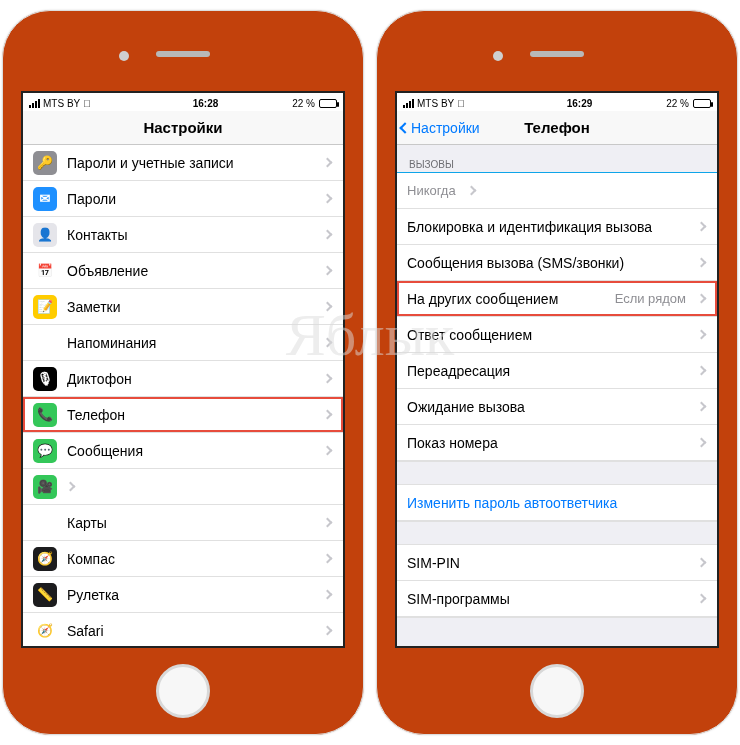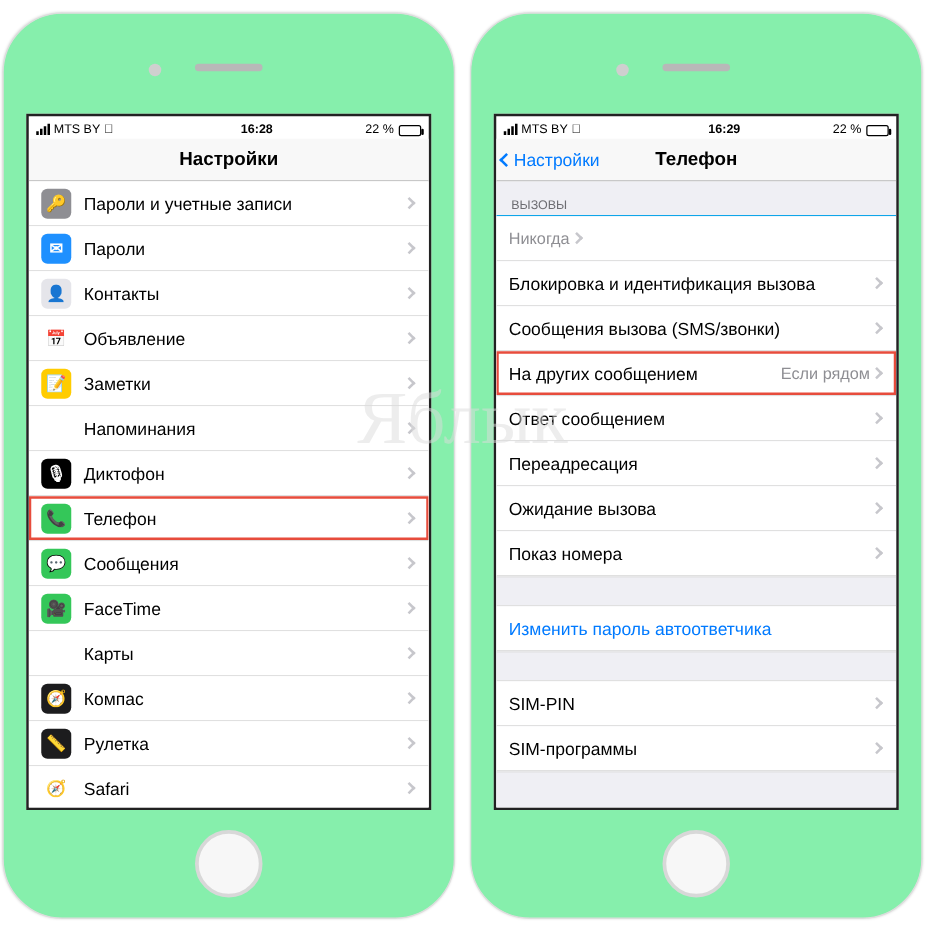--- a/index.html
+++ b/index.html
@@ -9,21 +9,21 @@
     height: 745px;
     background: #fff;
     font-family: -apple-system, "Helvetica Neue", Arial, sans-serif;
     display: flex;
     justify-content: space-between;
     padding: 10px 2px;
   }
   .phone {
     width: 362px;
     height: 725px;
-    background: #86efac;
+    background: #c2410c;
     border-radius: 48px;
     border: 1px solid #ddd;
     position: relative;
     box-shadow: 0 0 2px rgba(0,0,0,0.15);
   }
   .speaker {
     position: absolute;
     top: 40px;
     left: 50%;
     transform: translateX(-50%);
@@ -64,21 +64,21 @@
   .status-bar {
     height: 18px;
     display: flex;
     align-items: center;
     font-size: 10px;
     color: #000;
     padding: 2px 6px 0;
   }
   .status-left { display: flex; align-items: center; gap: 3px; }
   .status-center { flex: 1; text-align: center; font-weight: 600; margin-left: 28px; }
-  .status-right { display: flex; align-items: flex-end; gap: 2px; }
+  .status-right { display: flex; align-items: center; gap: 2px; }
   .sig-bars { display: inline-flex; align-items: flex-end; gap: 1px; }
   .sig-bars i { width: 2px; background: #000; display: inline-block; }
   .sig-bars i:nth-child(1){height:3px}.sig-bars i:nth-child(2){height:5px}
   .sig-bars i:nth-child(3){height:7px}.sig-bars i:nth-child(4){height:9px}
   .battery {
     width: 18px; height: 9px; border: 1px solid #000; border-radius: 2px;
     position: relative; margin-left: 2px;
   }
   .battery::after { content:""; position:absolute; right:-3px; top:2px; width:2px; height:5px; background:#000; border-radius:1px; }
   .battery-fill { height:100%; width:25%; background:#000; }
@@ -119,21 +119,21 @@
     background: #fff;
     display: flex;
     align-items: center;
     padding: 0 12px 0 10px;
     border-bottom: 1px solid #e0e0e0;
     font-size: 14px;
     color: #000;
     position: relative;
   }
   .row .label { flex: 1; }
-  .row .value { color: #8e8e93; margin-right: 2px; font-size: 13px; }
+  .row .value { color: #8e8e93; margin-right: 12px; font-size: 13px; }
   .chev {
     width: 7px; height: 7px;
     border-top: 2px solid #c7c7cc;
     border-right: 2px solid #c7c7cc;
     transform: rotate(45deg);
   }
   .icon {
     width: 24px; height: 24px;
     border-radius: 5px;
     margin-right: 10px;
@@ -238,21 +238,20 @@
     <span class="label">Телефон</span>
     <span class="chev"></span>
         </div>
         <div class="row">
           <span class="icon" style="background:#34c759">💬</span>
     <span class="label">Сообщения</span>
     <span class="chev"></span>
         </div>
         <div class="row">
           <span class="icon" style="background:#34c759">🎥</span>
-    <span class="label">FaceTime</span>
     <span class="chev"></span>
         </div>
         <div class="row">
           <span class="icon" style="background:#ffffff">🗺</span>
     <span class="label">Карты</span>
     <span class="chev"></span>
         </div>
         <div class="row">
           <span class="icon" style="background:#1c1c1e">🧭</span>
     <span class="label">Компас</span>

